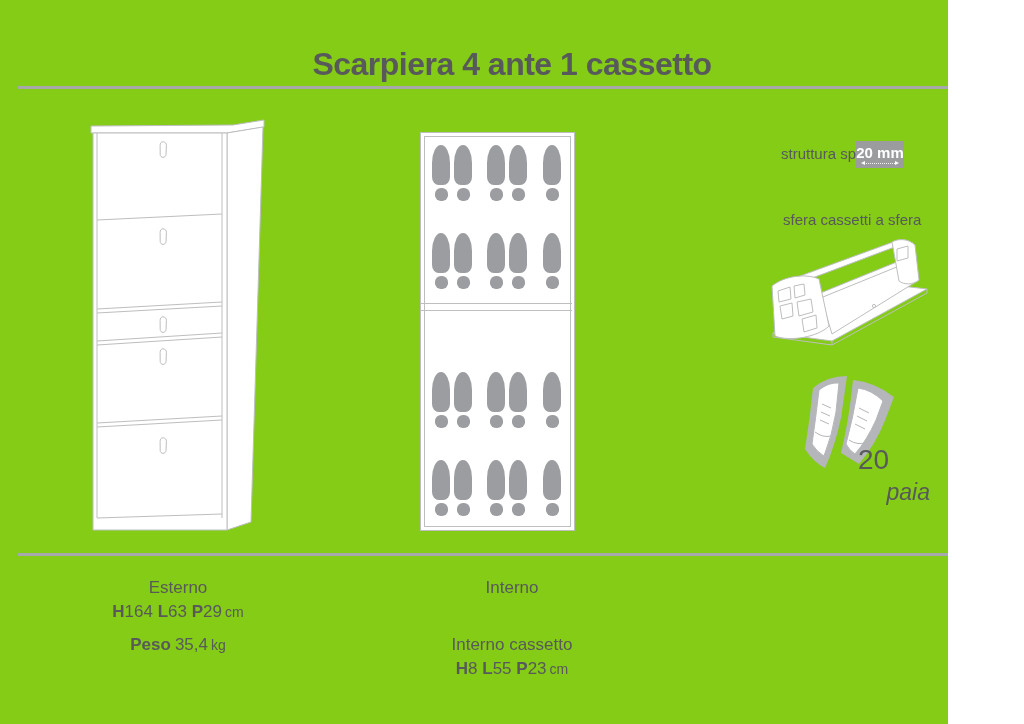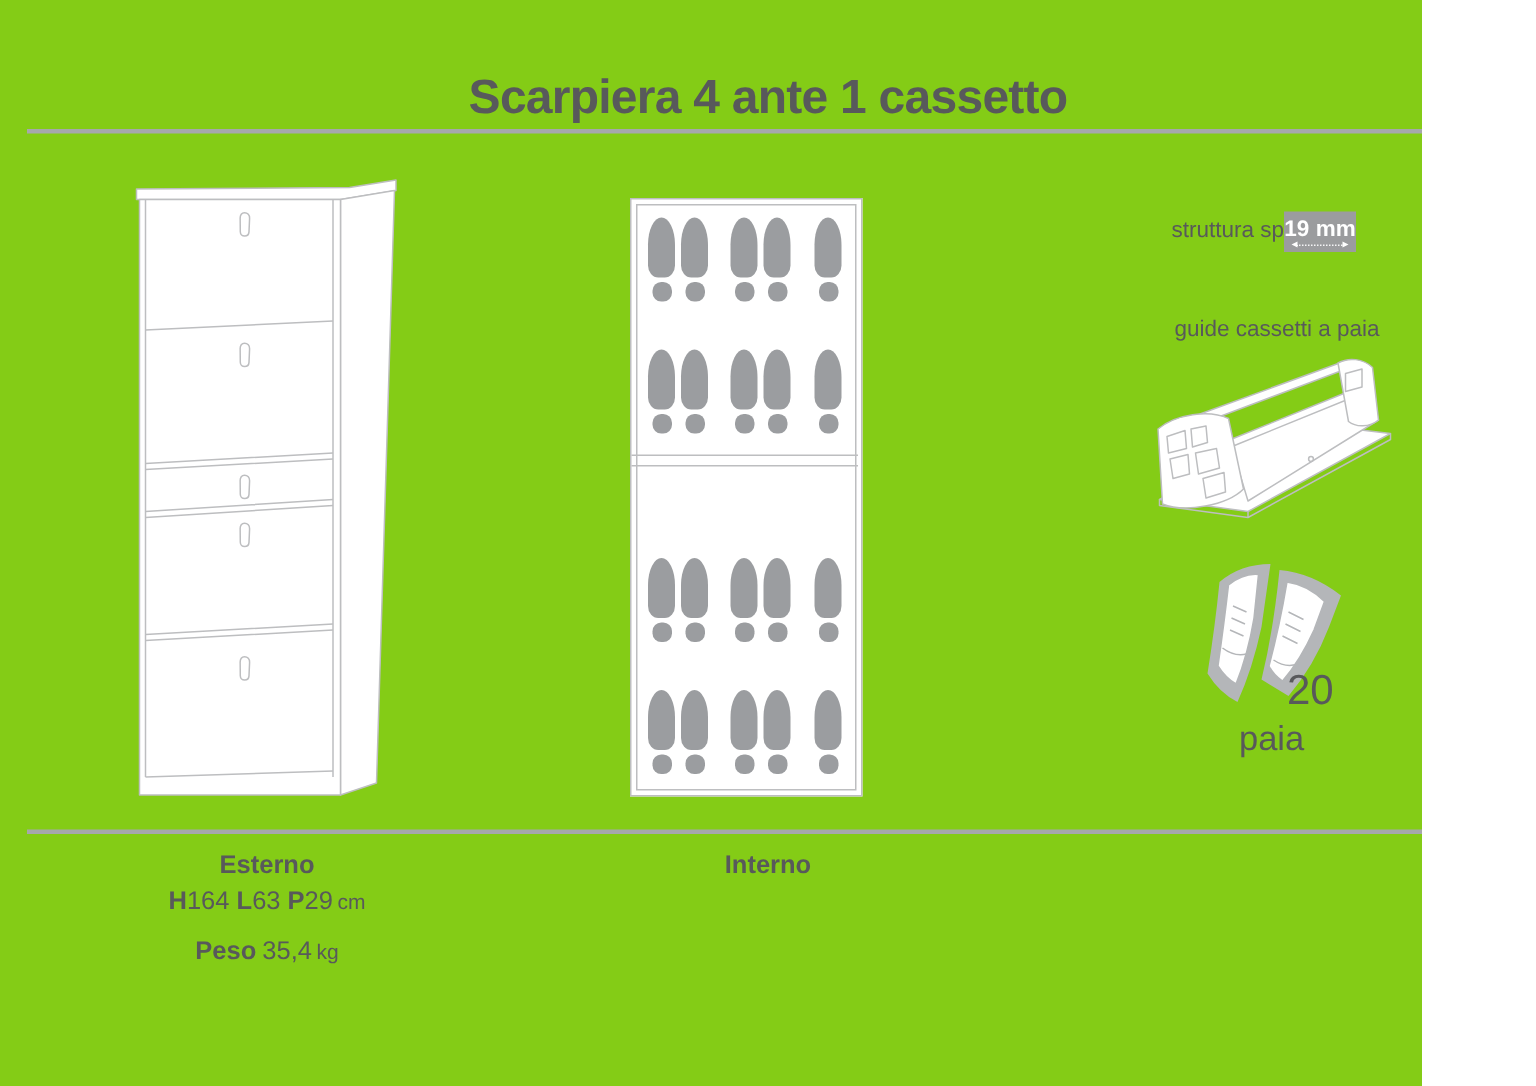--- a/index.html
+++ b/index.html
@@ -18,38 +18,38 @@
   .badge{left:856px;top:141px;width:48px;height:27px;background:var(--badge);
          display:flex;flex-direction:column;align-items:center;justify-content:center;}
   .badge .bt{color:#fff;font-weight:bold;font-size:15px;line-height:15px;}
   .dim-line{width:34px;height:0;border-top:1px dotted rgba(255,255,255,.9);position:relative;margin-top:3px;}
   .dim-line::before,.dim-line::after{content:"";position:absolute;top:-3px;width:0;height:0;
          border-top:2.5px solid transparent;border-bottom:2.5px solid transparent;}
   .dim-line::before{left:-2px;border-right:4px solid #fff;}
   .dim-line::after{right:-2px;border-left:4px solid #fff;}
 
   .capacity-value{left:858px;top:444px;width:72px;font-size:28px;color:var(--text);}
-  .capacity-unit{left:826px;top:479px;width:72px;text-align:left;font-size:23px;color:var(--text);}
+  .capacity-unit{left:858px;top:479px;width:72px;text-align:right;font-size:23px;color:var(--text);font-style:italic;}
 
   
   .interior{left:415px;top:128px;width:172px;height:412px;}
   .frame-outer{position:absolute;left:5px;top:4px;width:153px;height:397px;border:1px solid var(--line);background:#fff;}
   .frame-inner{position:absolute;left:9px;top:8px;width:145px;height:389px;border:1px solid var(--line);}
   .divider{position:absolute;left:6px;width:151px;top:175px;height:6px;border-top:1px solid var(--line);
            border-bottom:1px solid var(--line);}
   .frow{position:absolute;left:5px;width:153px;display:flex;justify-content:center;}
   .foot{width:18px;}
   .foot .sole{width:18px;height:40px;background:var(--footprint);
               border-radius:50% 50% 38% 38% / 45% 45% 20% 20%;}
   .foot .heel{width:13px;height:13px;margin:3px auto 0;background:var(--footprint);
               border-radius:45%;}
 
   
   .spec{position:absolute;text-align:center;font-size:17px;line-height:20px;color:var(--text);}
-  .spec .head{font-weight:bold;}
+  .spec .head{font-weight:normal;margin-top:11px;}
   .spec .dims{margin-top:4px;}
   .spec .dims b{font-weight:bold;}
   .spec .unit{font-size:14px;margin-left:3px;}
   .spec .weight{margin-top:13px;}
   .spec .weight b{margin-right:4px;text-align:right;}
   svg{display:block;}
   svg .ln{fill:#fff;stroke:var(--line);stroke-width:1;stroke-linejoin:round;}
   svg .ln-n{fill:none;stroke:var(--line);stroke-width:1;stroke-linejoin:round;}
   svg .shoe-tile{fill:var(--shoe);stroke:none;}
   svg .shoe-body{fill:#fff;stroke:var(--shoe);stroke-width:1;}
@@ -184,25 +184,25 @@
           <div class="foot" style="margin-left: 16px;">
             <div class="sole"></div>
             <div class="heel"></div>
           </div>
         </div>
       </div>
   </div>
 
   <div class="abs lbl" style="left:781px;top:145px">struttura sp.</div>
   <div class="abs badge">
-    <div class="bt">19 mm</div>
+    <div class="bt">20 mm</div>
     <div class="dim-line"></div>
   </div>
 
-  <div class="abs lbl" style="left:783px;top:211px">guide cassetti a paia</div>
+  <div class="abs lbl" style="left:783px;top:211px">sfera cassetti a sfera</div>
 
   <svg class="abs" style="left:770px;top:236px" width="160" height="112" viewBox="0 0 160 112">
 
     <path class="ln" d="M3,97 L62,105 L157,53 L98,46 Z"></path>
     <path class="ln-n" d="M3,97 L3,101 L62,109 L62,105 M62,109 L157,57 L157,53"></path>
 
     <path class="ln" d="M50,58 L136,24 L149,44 L62,98 Z"></path>
 
     <path class="ln" d="M30,40 L123,6 L130,9 L37,44 Z"></path>
 
@@ -237,14 +237,18 @@
   <div class="spec" style="left:58px;top:567px;width:240px">
     <div class="head">Esterno</div>
     <div class="dims"><b>H</b>164 <b>L</b>63 <b>P</b>29<span class="unit">cm</span></div>
     <div class="weight"><b>Peso</b><span>35,4</span><span class="unit">kg</span></div>
   </div>
 
   <div class="spec" style="left:392px;top:567px;width:240px">
     <div class="head">Interno</div>
   </div>
 
+  <div class="spec" style="left:392px;top:624px;width:240px">
+    <div class="head">Interno cassetto</div>
+    <div class="dims"><b>H</b>8 <b>L</b>55 <b>P</b>23<span class="unit">cm</span></div>
+  </div>
 
 </div>
 
 </body></html>

